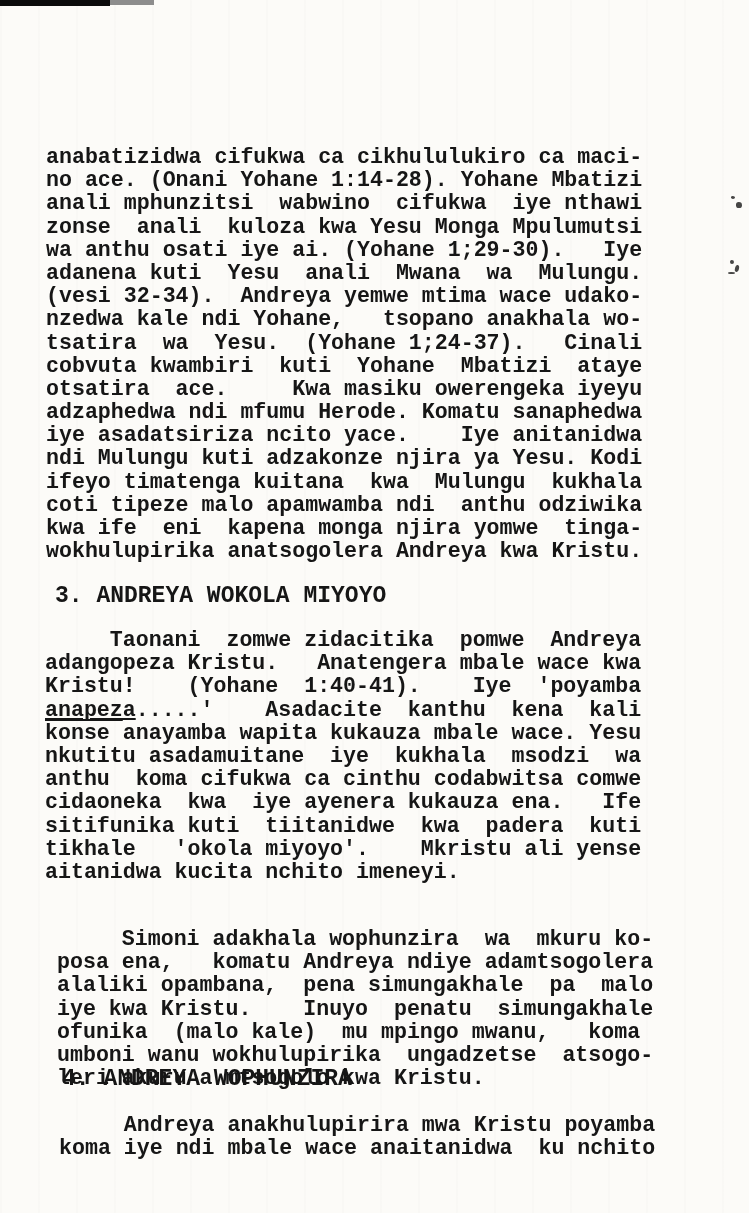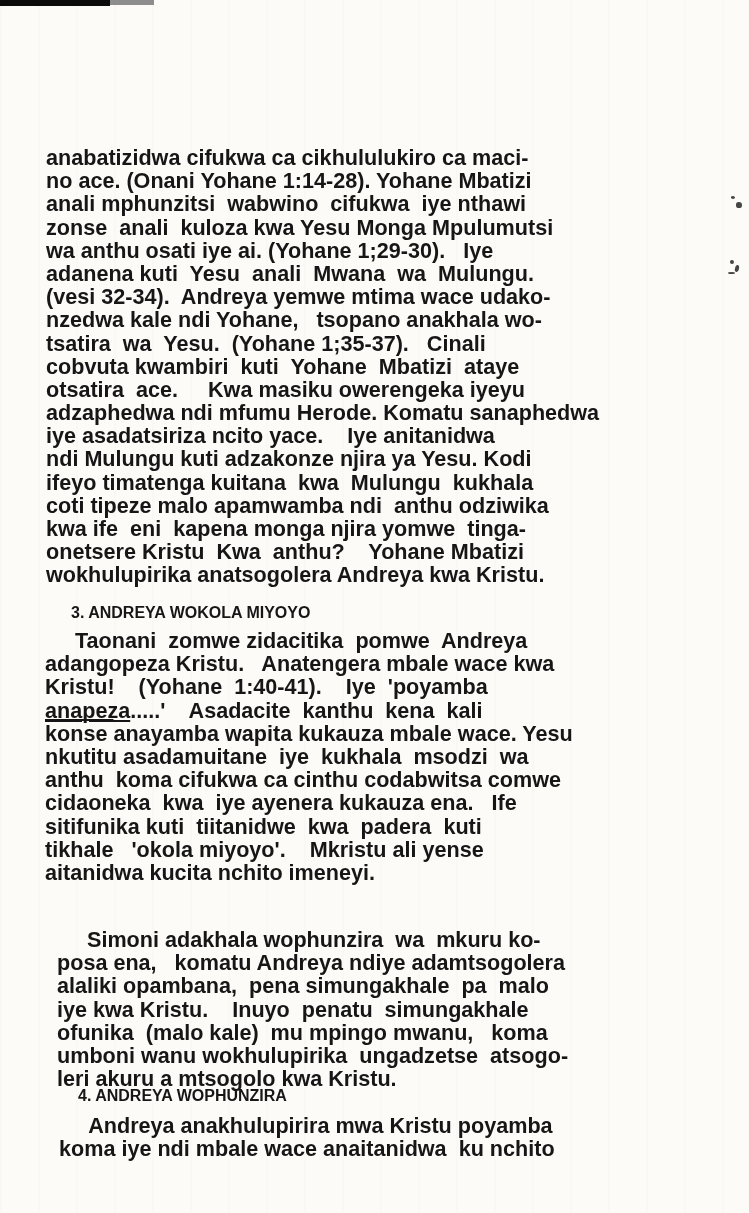--- a/index.html
+++ b/index.html
@@ -6,21 +6,21 @@
   .page {
     position: relative;
     width: 749px;
     height: 1213px;
     background: #fcfbf8;
     background-image: repeating-linear-gradient(
       90deg,
       rgba(0,0,0,0.012) 0px, rgba(0,0,0,0.012) 2px,
       rgba(255,255,255,0) 2px, rgba(255,255,255,0) 38px);
     overflow: hidden;
-    font-family: Liberation Sans, sans-serif;
+    font-family: Liberation Mono, monospace;
     color: #161616;
   }
   .scan-bar-black {
     position: absolute; left: 0; top: 0;
     width: 110px; height: 6px;
     background: #0b0b0b;
   }
   .scan-bar-gray {
     position: absolute; left: 110px; top: 0;
     width: 44px; height: 5px;
@@ -43,25 +43,25 @@
     font-weight: 700;
     line-height: 23.2px;
     letter-spacing: 0;
   }
   .line {
     white-space: pre;
     height: 23.2px;
   }
   .heading {
     position: absolute;
-    font-size: 16px;
+    font-size: 23px;
     font-weight: 700;
     line-height: 23.2px;
     white-space: pre;
-    margin: 16px;
+    margin: 0;
   }
   .underline {
     text-decoration: underline;
     text-decoration-thickness: 2px;
     text-underline-offset: 2px;
   }
   .overline {
     text-decoration: overline;
     text-decoration-thickness: 2px;
   }
@@ -92,30 +92,29 @@
 
   <section class="block" style="left:46px; top:146px;">
       <div class="line">anabatizidwa cifukwa ca cikhululukiro ca maci-</div>
       <div class="line">no ace. (Onani Yohane 1:14-28). Yohane Mbatizi</div>
       <div class="line">anali mphunzitsi  wabwino  cifukwa  iye nthawi</div>
       <div class="line">zonse  anali  kuloza kwa Yesu Monga Mpulumutsi</div>
       <div class="line">wa anthu osati iye ai. (Yohane 1;29-30).   Iye</div>
       <div class="line">adanena kuti  Yesu  anali  Mwana  wa  Mulungu.</div>
       <div class="line">(vesi 32-34).  Andreya yemwe mtima wace udako-</div>
       <div class="line">nzedwa kale ndi Yohane,   tsopano anakhala wo-</div>
-      <div class="line">tsatira  wa  Yesu.  (Yohane 1;35-37).   Cinali</div>
+      <div class="line">tsatira  wa  Yesu.  (Yohane 1;24-37).   Cinali</div>
       <div class="line">cobvuta kwambiri  kuti  Yohane  Mbatizi  ataye</div>
       <div class="line">otsatira  ace.     Kwa masiku owerengeka iyeyu</div>
       <div class="line">adzaphedwa ndi mfumu Herode. Komatu sanaphedwa</div>
       <div class="line">iye asadatsiriza ncito yace.    Iye anitanidwa</div>
       <div class="line">ndi Mulungu kuti adzakonze njira ya Yesu. Kodi</div>
       <div class="line">ifeyo timatenga kuitana  kwa  Mulungu  kukhala</div>
       <div class="line">coti tipeze malo apamwamba ndi  anthu odziwika</div>
       <div class="line">kwa ife  eni  kapena monga njira yomwe  tinga-</div>
-      <div class="line">onetsere Kristu  Kwa  anthu?    Yohane Mbatizi</div>
       <div class="line">wokhulupirika anatsogolera Andreya kwa Kristu.</div>
     </section>
 
   <h2 class="heading" style="left:55px; top:585px;">3. ANDREYA WOKOLA MIYOYO</h2>
 
   <section class="block" style="left:45px; top:629px;">
       <div class="line">     Taonani  zomwe zidacitika  pomwe  Andreya</div>
       <div class="line">adangopeza Kristu.   Anatengera mbale wace kwa</div>
       <div class="line">Kristu!    (Yohane  1:40-41).    Iye  'poyamba</div>
       <div class="line"><span class="underline">anapeza</span>.....'    Asadacite  kanthu  kena  kali</div>

